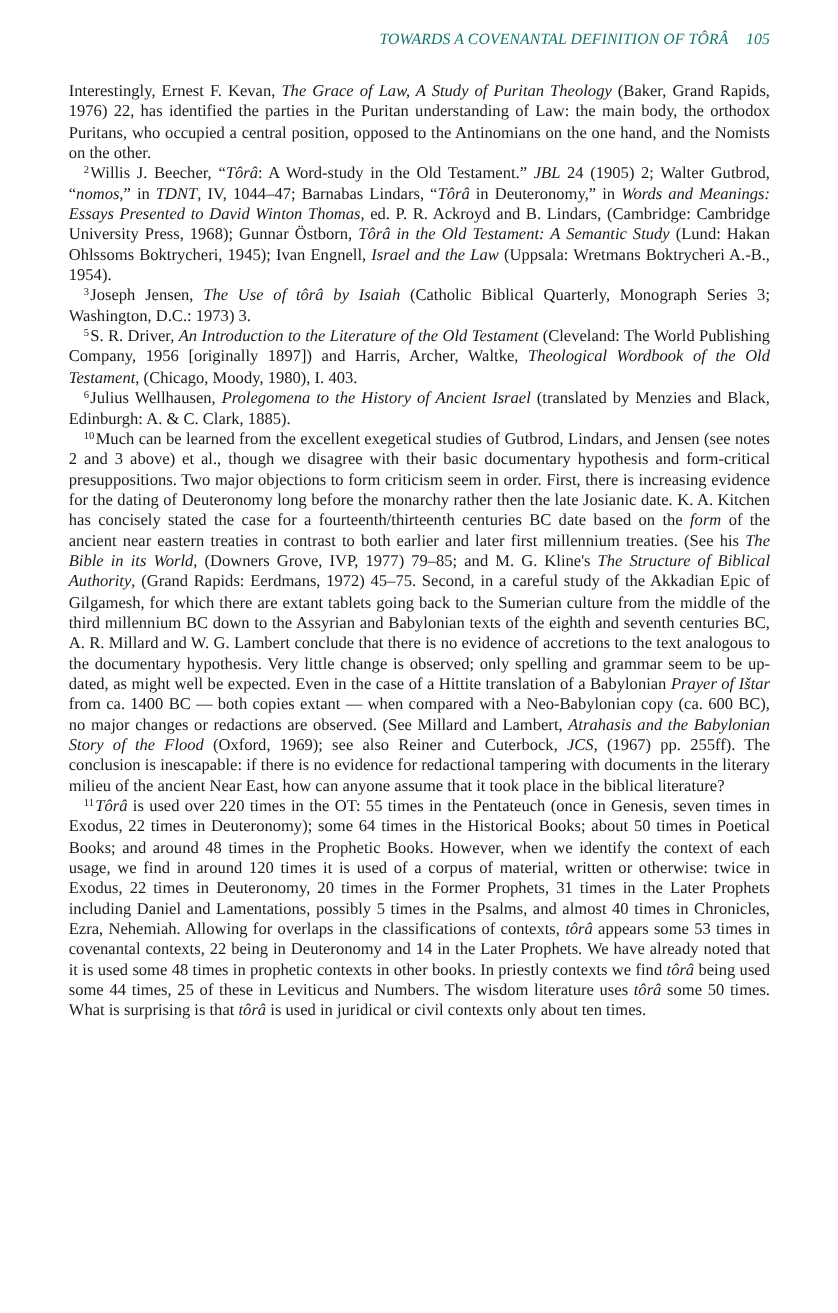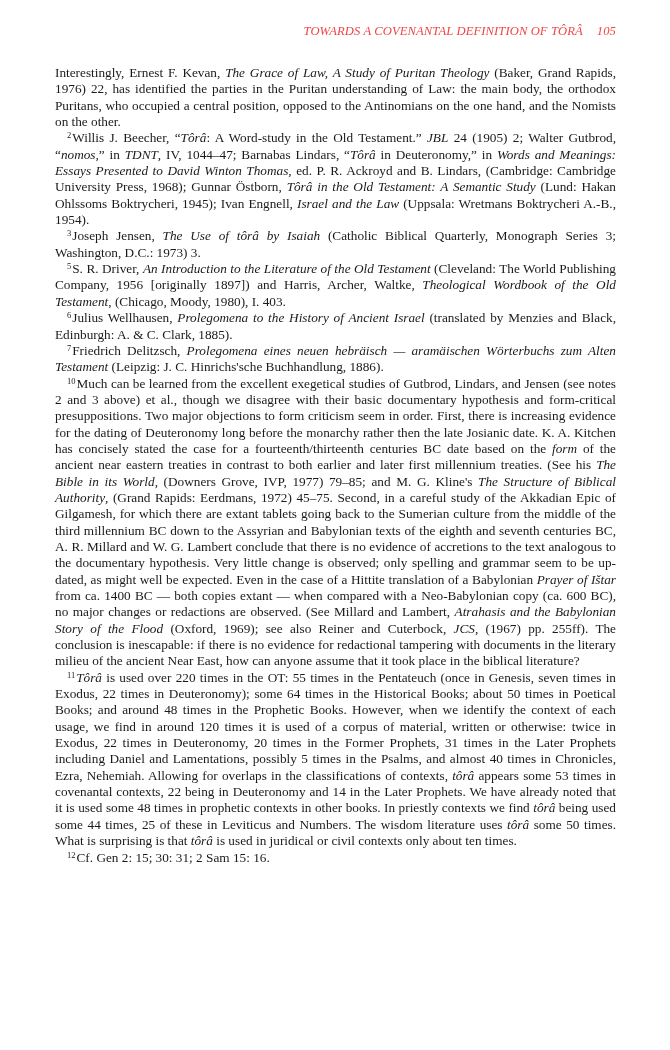--- a/index.html
+++ b/index.html
@@ -3,21 +3,21 @@
 <meta charset="utf-8">
 <style>
   html, body { margin: 0; padding: 0; background: #ffffff; }
   body { width: 670px; height: 1050px; position: relative; overflow: hidden; }
   .page {
     position: absolute; left: 55px; top: 0; width: 561px;
     font-family: "Liberation Serif", serif; color: #1a1a1a;
   }
   .running-head {
     position: absolute; top: 24px; right: 0; width: 561px; text-align: right;
-    font-style: italic; font-size: 12.6px; letter-spacing: 0.1px; color: #ef4444;
+    font-style: italic; font-size: 12.6px; letter-spacing: 0.1px; color: #0f766e;
   }
   .running-head .folio { margin-left: 14px; }
   .notes {
     position: absolute; top: 65px; left: 0; width: 561px;
     font-size: 13.25px; line-height: 16.35px; text-align: justify;
     hyphens: manual;
   }
   .note { margin: 0; text-indent: 12px; }
   .note.first { text-indent: 0; }
   .note sup { font-size: 8.5px; vertical-align: 4px; line-height: 0; margin-right: 1px; }
@@ -30,18 +30,16 @@
   <div class="running-head">
     <span>TOWARDS A COVENANTAL DEFINITION OF TÔRÂ</span><span class="folio">105</span>
   </div>
 
   <div class="notes" id="notes">
       <p class="note first"><span>Interestingly, Ernest F. Kevan, </span><i>The Grace of Law, A Study of Puritan Theology</i><span> (Baker, Grand Rapids, 1976) 22, has identified the parties in the Puritan understanding of Law: the main body, the orthodox Puritans, who occupied a central position, opposed to the Antinomians on the one hand, and the Nomists on the other.</span></p>
       <p class="note"><sup>2</sup><span>Willis J. Beecher, “</span><i>Tôrâ</i><span>: A Word-study in the Old Testament.” </span><i>JBL</i><span> 24 (1905) 2; Walter Gutbrod, “</span><i>nomos,</i><span>” in </span><i>TDNT</i><span>, IV, 1044–47; Barnabas Lindars, “</span><i>Tôrâ</i><span> in Deuter­onomy,” in </span><i>Words and Meanings: Essays Presented to David Winton Thomas</i><span>, ed. P. R. Ackroyd and B. Lindars, (Cambridge: Cambridge University Press, 1968); Gunnar Östborn, </span><i>Tôrâ in the Old Testament: A Semantic Study</i><span> (Lund: Hakan Ohlssoms Boktrycheri, 1945); Ivan Engnell, </span><i>Israel and the Law</i><span> (Uppsala: Wretmans Boktrycheri A.-B., 1954).</span></p>
       <p class="note"><sup>3</sup><span>Joseph Jensen, </span><i>The Use of tôrâ by Isaiah</i><span> (Catholic Biblical Quarterly, Monograph Series 3; Washington, D.C.: 1973) 3.</span></p>
       <p class="note"><sup>5</sup><span>S. R. Driver, </span><i>An Introduction to the Literature of the Old Testament</i><span> (Cleveland: The World Publishing Company, 1956 [originally 1897]) and Harris, Archer, Waltke, </span><i>Theological Wordbook of the Old Testament</i><span>, (Chicago, Moody, 1980), I. 403.</span></p>
       <p class="note"><sup>6</sup><span>Julius Wellhausen, </span><i>Prolegomena to the History of Ancient Israel</i><span> (translated by Menzies and Black, Edinburgh: A. &amp; C. Clark, 1885).</span></p>
-      <p class="note"><sup>7</sup><span>Friedrich Delitzsch, </span><i>Prolegomena eines neuen hebräisch — aramäischen Wörterbuchs zum Alten Testament</i><span> (Leipzig: J. C. Hinrichs'sche Buchhandlung, 1886).</span></p>
       <p class="note"><sup>10</sup><span>Much can be learned from the excellent exegetical studies of Gutbrod, Lindars, and Jensen (see notes 2 and 3 above) et al., though we disagree with their basic documentary hypothesis and form-critical presuppositions. Two major objections to form criticism seem in order. First, there is increasing evidence for the dating of Deuteronomy long before the monarchy rather then the late Josianic date. K. A. Kitchen has concisely stated the case for a fourteenth/thirteenth centuries BC date based on the </span><i>form</i><span> of the ancient near eastern treaties in contrast to both earlier and later first millennium treaties. (See his </span><i>The Bible in its World</i><span>, (Downers Grove, IVP, 1977) 79–85; and M. G. Kline's </span><i>The Structure of Biblical Authority</i><span>, (Grand Rapids: Eerdmans, 1972) 45–75. Second, in a careful study of the Akkadian Epic of Gilgamesh, for which there are extant tablets going back to the Sumerian culture from the middle of the third millennium BC down to the Assyrian and Babylonian texts of the eighth and seventh centuries BC, A. R. Millard and W. G. Lambert conclude that there is no evidence of accretions to the text analogous to the documentary hypothesis. Very little change is observed; only spelling and grammar seem to be up-dated, as might well be expected. Even in the case of a Hittite translation of a Babylonian </span><i>Prayer of Ištar</i><span> from ca. 1400 BC — both copies extant — when compared with a Neo-Babylonian copy (ca. 600 BC), no major changes or redactions are observed. (See Millard and Lambert, </span><i>Atrahasis and the Babylonian Story of the Flood</i><span> (Oxford, 1969); see also Reiner and Cuterbock, </span><i>JCS</i><span>, (1967) pp. 255ff). The conclusion is inescapable: if there is no evidence for redactional tampering with documents in the literary milieu of the ancient Near East, how can anyone assume that it took place in the biblical literature?</span></p>
       <p class="note"><sup>11</sup><i>Tôrâ</i><span> is used over 220 times in the OT: 55 times in the Pentateuch (once in Genesis, seven times in Exodus, 22 times in Deuteronomy); some 64 times in the Historical Books; about 50 times in Poetical Books; and around 48 times in the Prophetic Books. However, when we identify the context of each usage, we find in around 120 times it is used of a corpus of material, written or otherwise: twice in Exodus, 22 times in Deuteronomy, 20 times in the Former Prophets, 31 times in the Later Prophets including Daniel and Lamentations, possibly 5 times in the Psalms, and almost 40 times in Chronicles, Ezra, Nehemiah. Allowing for overlaps in the classifications of contexts, </span><i>tôrâ</i><span> appears some 53 times in covenantal contexts, 22 being in Deuteronomy and 14 in the Later Prophets. We have already noted that it is used some 48 times in prophetic contexts in other books. In priestly contexts we find </span><i>tôrâ</i><span> being used some 44 times, 25 of these in Leviticus and Numbers. The wisdom literature uses </span><i>tôrâ</i><span> some 50 times. What is surprising is that </span><i>tôrâ</i><span> is used in juridical or civil contexts only about ten times.</span></p>
-      <p class="note"><sup>12</sup><span>Cf. Gen 2: 15; 30: 31; 2 Sam 15: 16.</span></p>
     </div>
 </div>
 
 </body></html>

